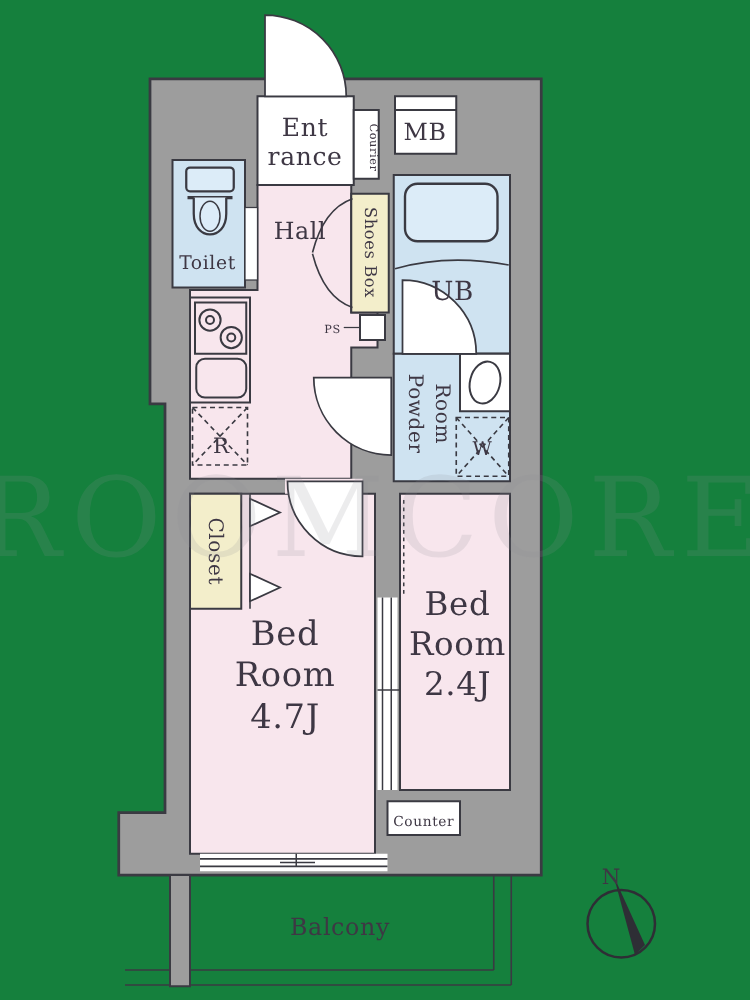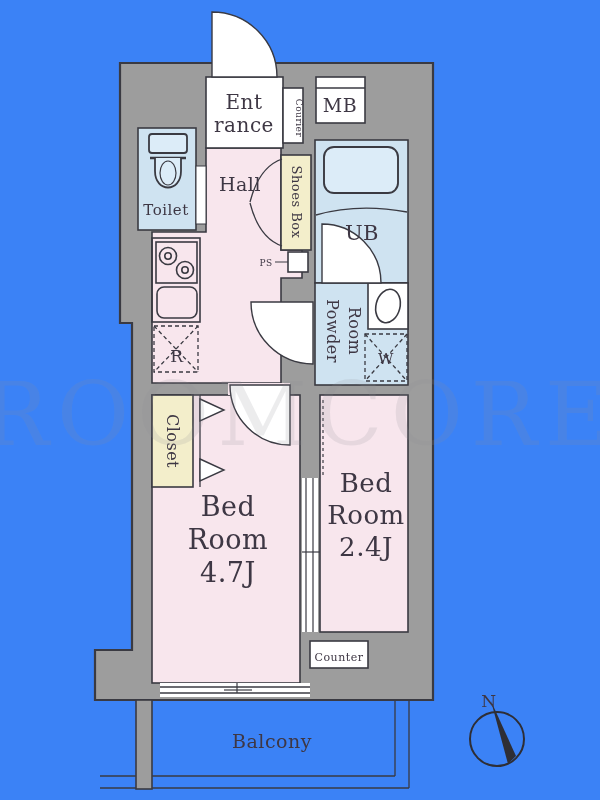--- a/index.html
+++ b/index.html
@@ -1,19 +1,19 @@
 <!DOCTYPE html>
 <html><head>
 <meta charset="utf-8">
 <style>
   html,body{margin:0;padding:0;background:#ffffff;}
   .canvas{
     position:relative;
     width:600px;height:800px;
-    background:#3b82f6;
+    background:#15803d;
     overflow:hidden;
     font-family:"DejaVu Serif", serif;
   }
   svg{display:block;}
   text{
     font-family:"DejaVu Serif", serif;
     fill:#3e3744;
     letter-spacing:0.5px;
   }
   .wm{

